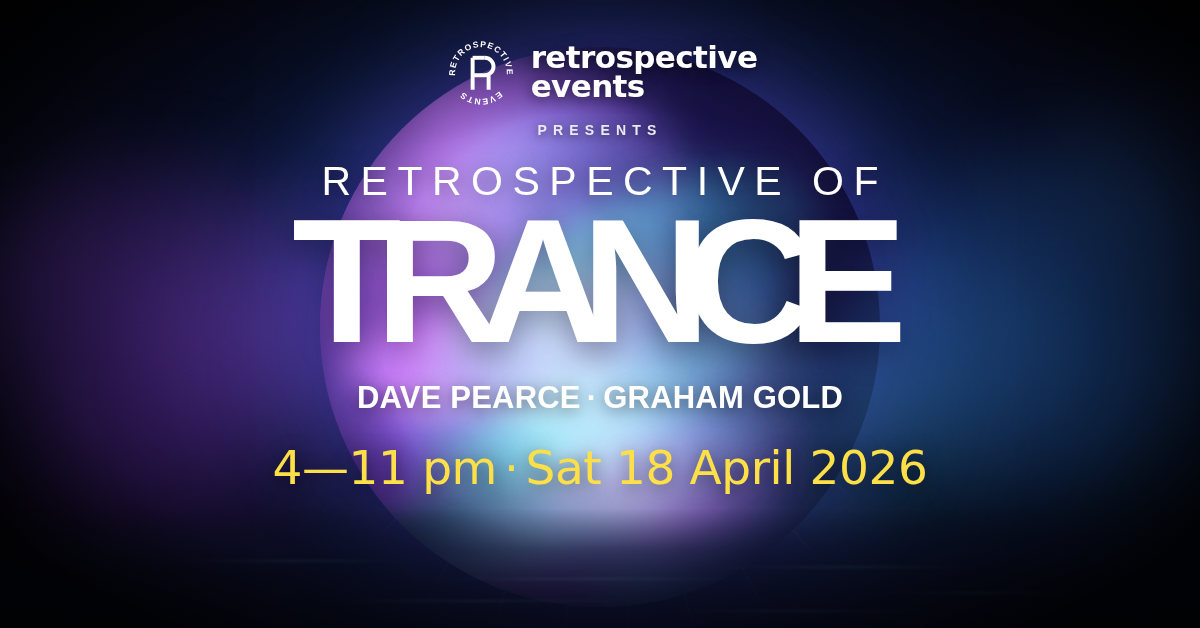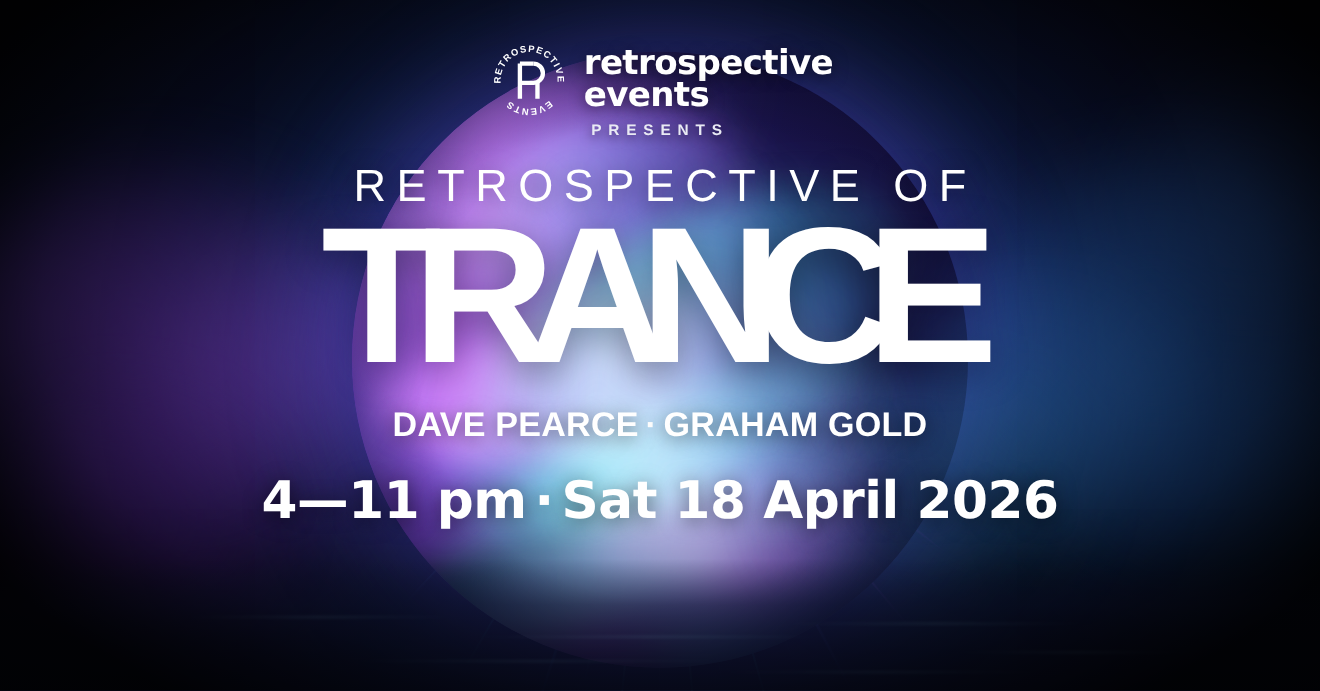--- a/index.html
+++ b/index.html
@@ -107,20 +107,21 @@
     font-weight: 700;
     font-size: 31px;
     line-height: 0.93;
     letter-spacing: -0.6px;
     text-shadow: 0 2px 14px rgba(0,0,0,.55);
     padding-bottom: 2px;
   }
   .wordmark .l2 { display: block; }
 
   .presents {
+    margin-top: 12px;
     color: #e9eaf4;
     font-size: 14px;
     font-weight: 600;
     letter-spacing: 6.2px;
     text-shadow: 0 2px 10px rgba(0,0,0,.6);
   }
 
   
   .kicker {
     margin-top: 20px;
@@ -155,23 +156,23 @@
     line-height: 1.36;
     letter-spacing: 0.2px;
     white-space: nowrap;
     text-shadow: 0 3px 16px rgba(0,0,0,.55);
   }
   .lineup-row .sep { margin: 0 6px; font-weight: 700; }
 
   
   .dateline {
     margin-top: 21px;
-    color: #ffffff;
+    color: #fde047;
     font-family: "DejaVu Sans", sans-serif;
-    font-weight: 700;
+    font-weight: 400;
     font-size: 47px;
     letter-spacing: -0.4px;
     white-space: nowrap;
     text-shadow: 0 3px 18px rgba(0,0,0,.55);
   }
   .dateline .sep { margin: 0 7px; }
 </style>
 </head>
 <body>
 

